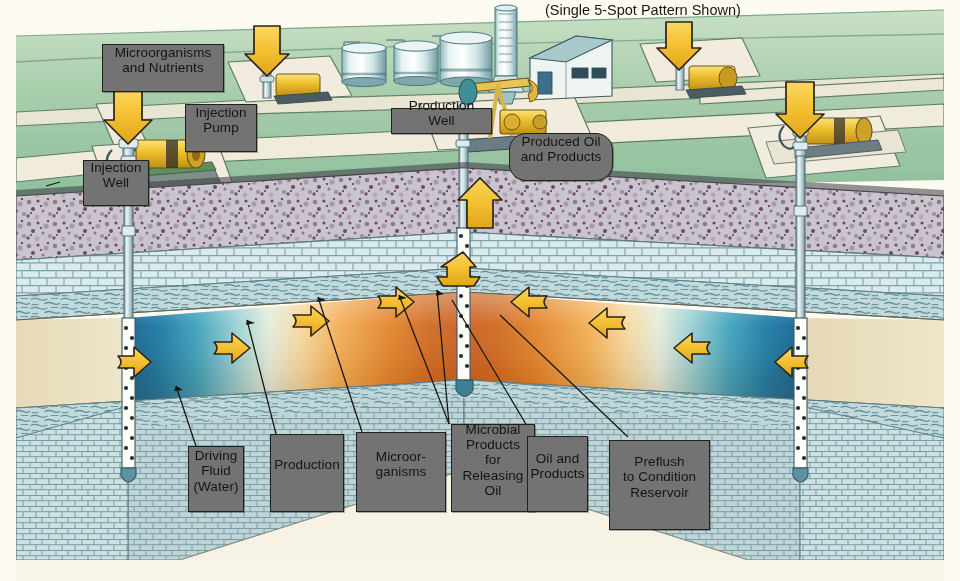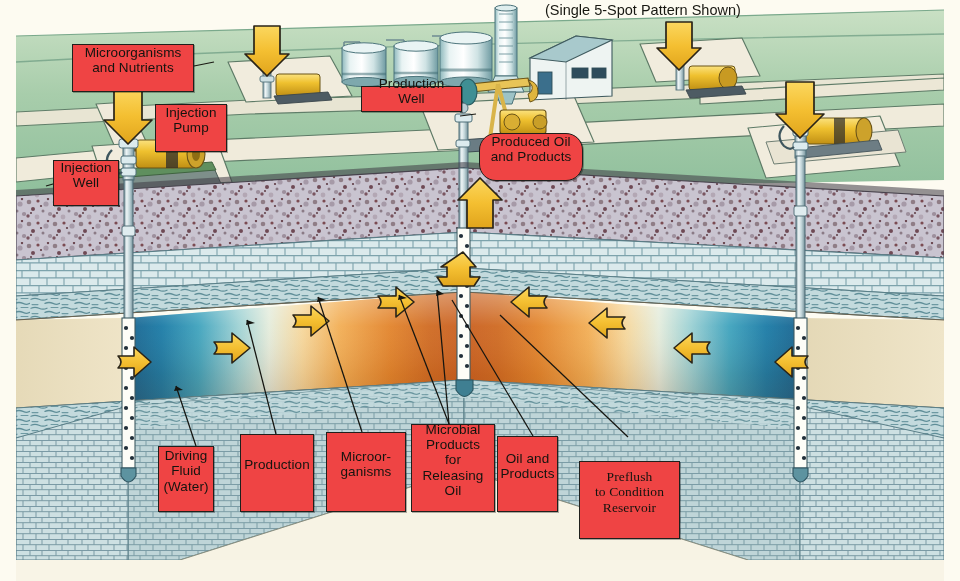--- a/index.html
+++ b/index.html
@@ -1,24 +1,24 @@
 <!DOCTYPE html>
 <html><head>
 <meta charset="utf-8">
 <title>MEOR Diagram</title>
 <style>
   html,body{margin:0;padding:0;background:#fffdf5;}
   body{font-family:"Liberation Sans",sans-serif;}
   #stage{position:relative;width:960px;height:581px;overflow:hidden;background:#fdfbf0;}
   #stage svg{position:absolute;left:0;top:0;}
-  .lbl{position:absolute;background:#ef4444;border:1.6px solid #20201c;
+  .lbl{position:absolute;background:#737373;border:1.6px solid #20201c;
        color:#14140f;font-family:"Liberation Sans",sans-serif;
        font-size:13.5px;line-height:1.13;text-align:center;
        padding:4px 6px 20px 6px;box-sizing:border-box;
-       box-shadow:1px 1px 0 rgba(0,0,0,.30);letter-spacing:.1px;}
+       box-shadow:1px 1px 0 rgba(0,0,0,.30);letter-spacing:.1px;margin-left:30px;}
   .capt{position:absolute;color:#181812;font-size:14.5px;
         font-family:"Liberation Sans",sans-serif;white-space:nowrap;}
 </style>
 </head>
 <body>
 
 <div id="stage">
 
 <svg width="960" height="581" viewBox="0 0 960 581">
   <defs>
@@ -532,56 +532,56 @@
 <div class="lbl" style="left:155px; top:104px; width:72px; height:48px; display:flex; align-items:center; justify-content:center;">
   <span style="white-space:pre-line;">Injection
 Pump</span>
 </div>
 
 <div class="lbl" style="left:53px; top:160px; width:66px; height:46px; display:flex; align-items:center; justify-content:center;">
   <span style="white-space:pre-line;">Injection
 Well</span>
 </div>
 
-<div class="lbl" style="left:361px; top:86px; width:101px; height:26px; display:flex; align-items:center; justify-content:center;">
+<div class="lbl" style="left:361px; top:108px; width:101px; height:26px; display:flex; align-items:center; justify-content:center;">
   <span style="white-space:pre-line;">Production Well</span>
 </div>
 
 <div class="lbl" style="left:479px; top:133px; width:104px; height:48px; display:flex; align-items:center; justify-content:center;border-radius:17px;">
   <span style="white-space:pre-line;">Produced Oil
 and Products</span>
 </div>
 
 <div class="lbl" style="left:158px; top:446px; width:56px; height:66px; display:flex; align-items:center; justify-content:center;">
   <span style="white-space:pre-line;">Driving
 Fluid
 (Water)</span>
 </div>
 
 <div class="lbl" style="left:240px; top:434px; width:74px; height:78px; display:flex; align-items:center; justify-content:center;">
   <span style="white-space:pre-line;">Production</span>
 </div>
 
-<div class="lbl" style="left:326px; top:432px; width:80px; height:80px; display:flex; align-items:center; justify-content:center;">
+<div class="lbl" style="left:326px; top:432px; width:90px; height:80px; display:flex; align-items:center; justify-content:center;">
   <span style="white-space:pre-line;">Microor-
 ganisms</span>
 </div>
 
-<div class="lbl" style="left:411px; top:424px; width:84px; height:88px; display:flex; align-items:center; justify-content:center;">
+<div class="lbl" style="left:421px; top:424px; width:84px; height:88px; display:flex; align-items:center; justify-content:center;">
   <span style="white-space:pre-line;">Microbial
 Products
 for
 Releasing
 Oil</span>
 </div>
 
 <div class="lbl" style="left:497px; top:436px; width:61px; height:76px; display:flex; align-items:center; justify-content:center;">
   <span style="white-space:pre-line;">Oil and
 Products</span>
 </div>
 
-<div class="lbl" style="left:579px; top:461px; width:101px; height:78px; display:flex; align-items:center; justify-content:center;font-family:Liberation Serif, serif;">
+<div class="lbl" style="left:579px; top:440px; width:101px; height:90px; display:flex; align-items:center; justify-content:center;">
   <span style="white-space:pre-line;">Preflush
 to Condition
 Reservoir</span>
 </div>
 
 </div>
 
 </body></html>

